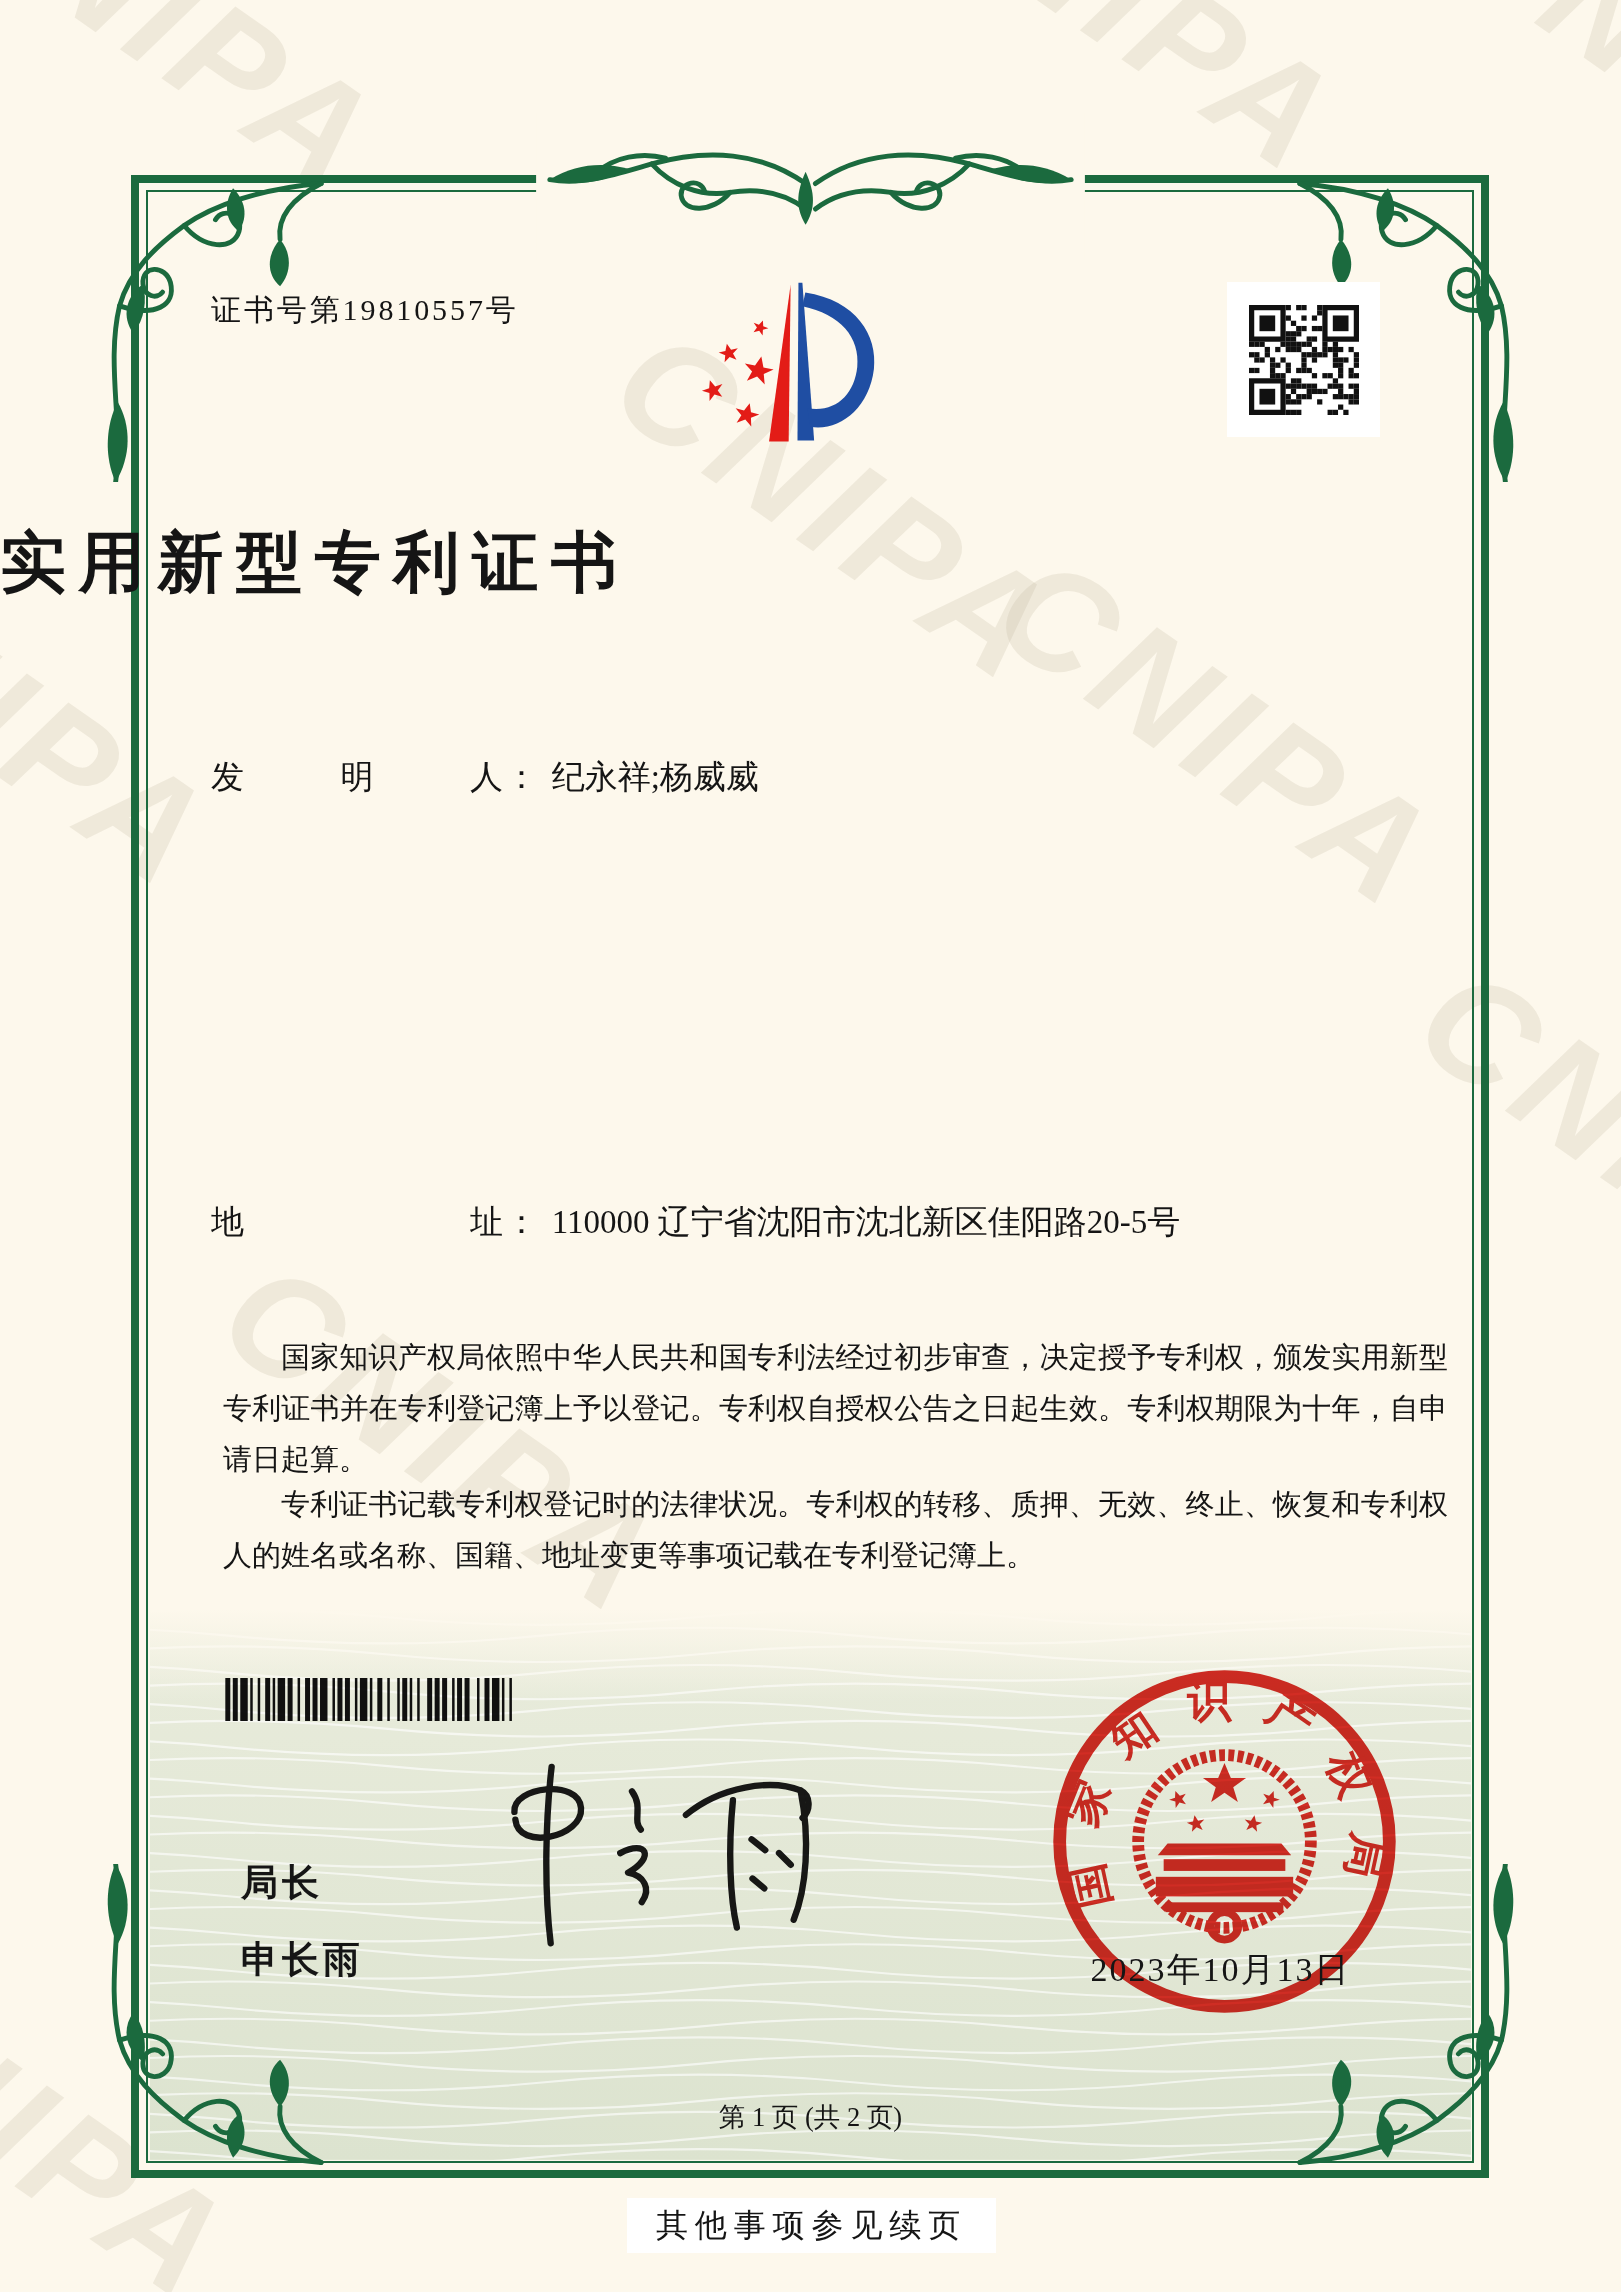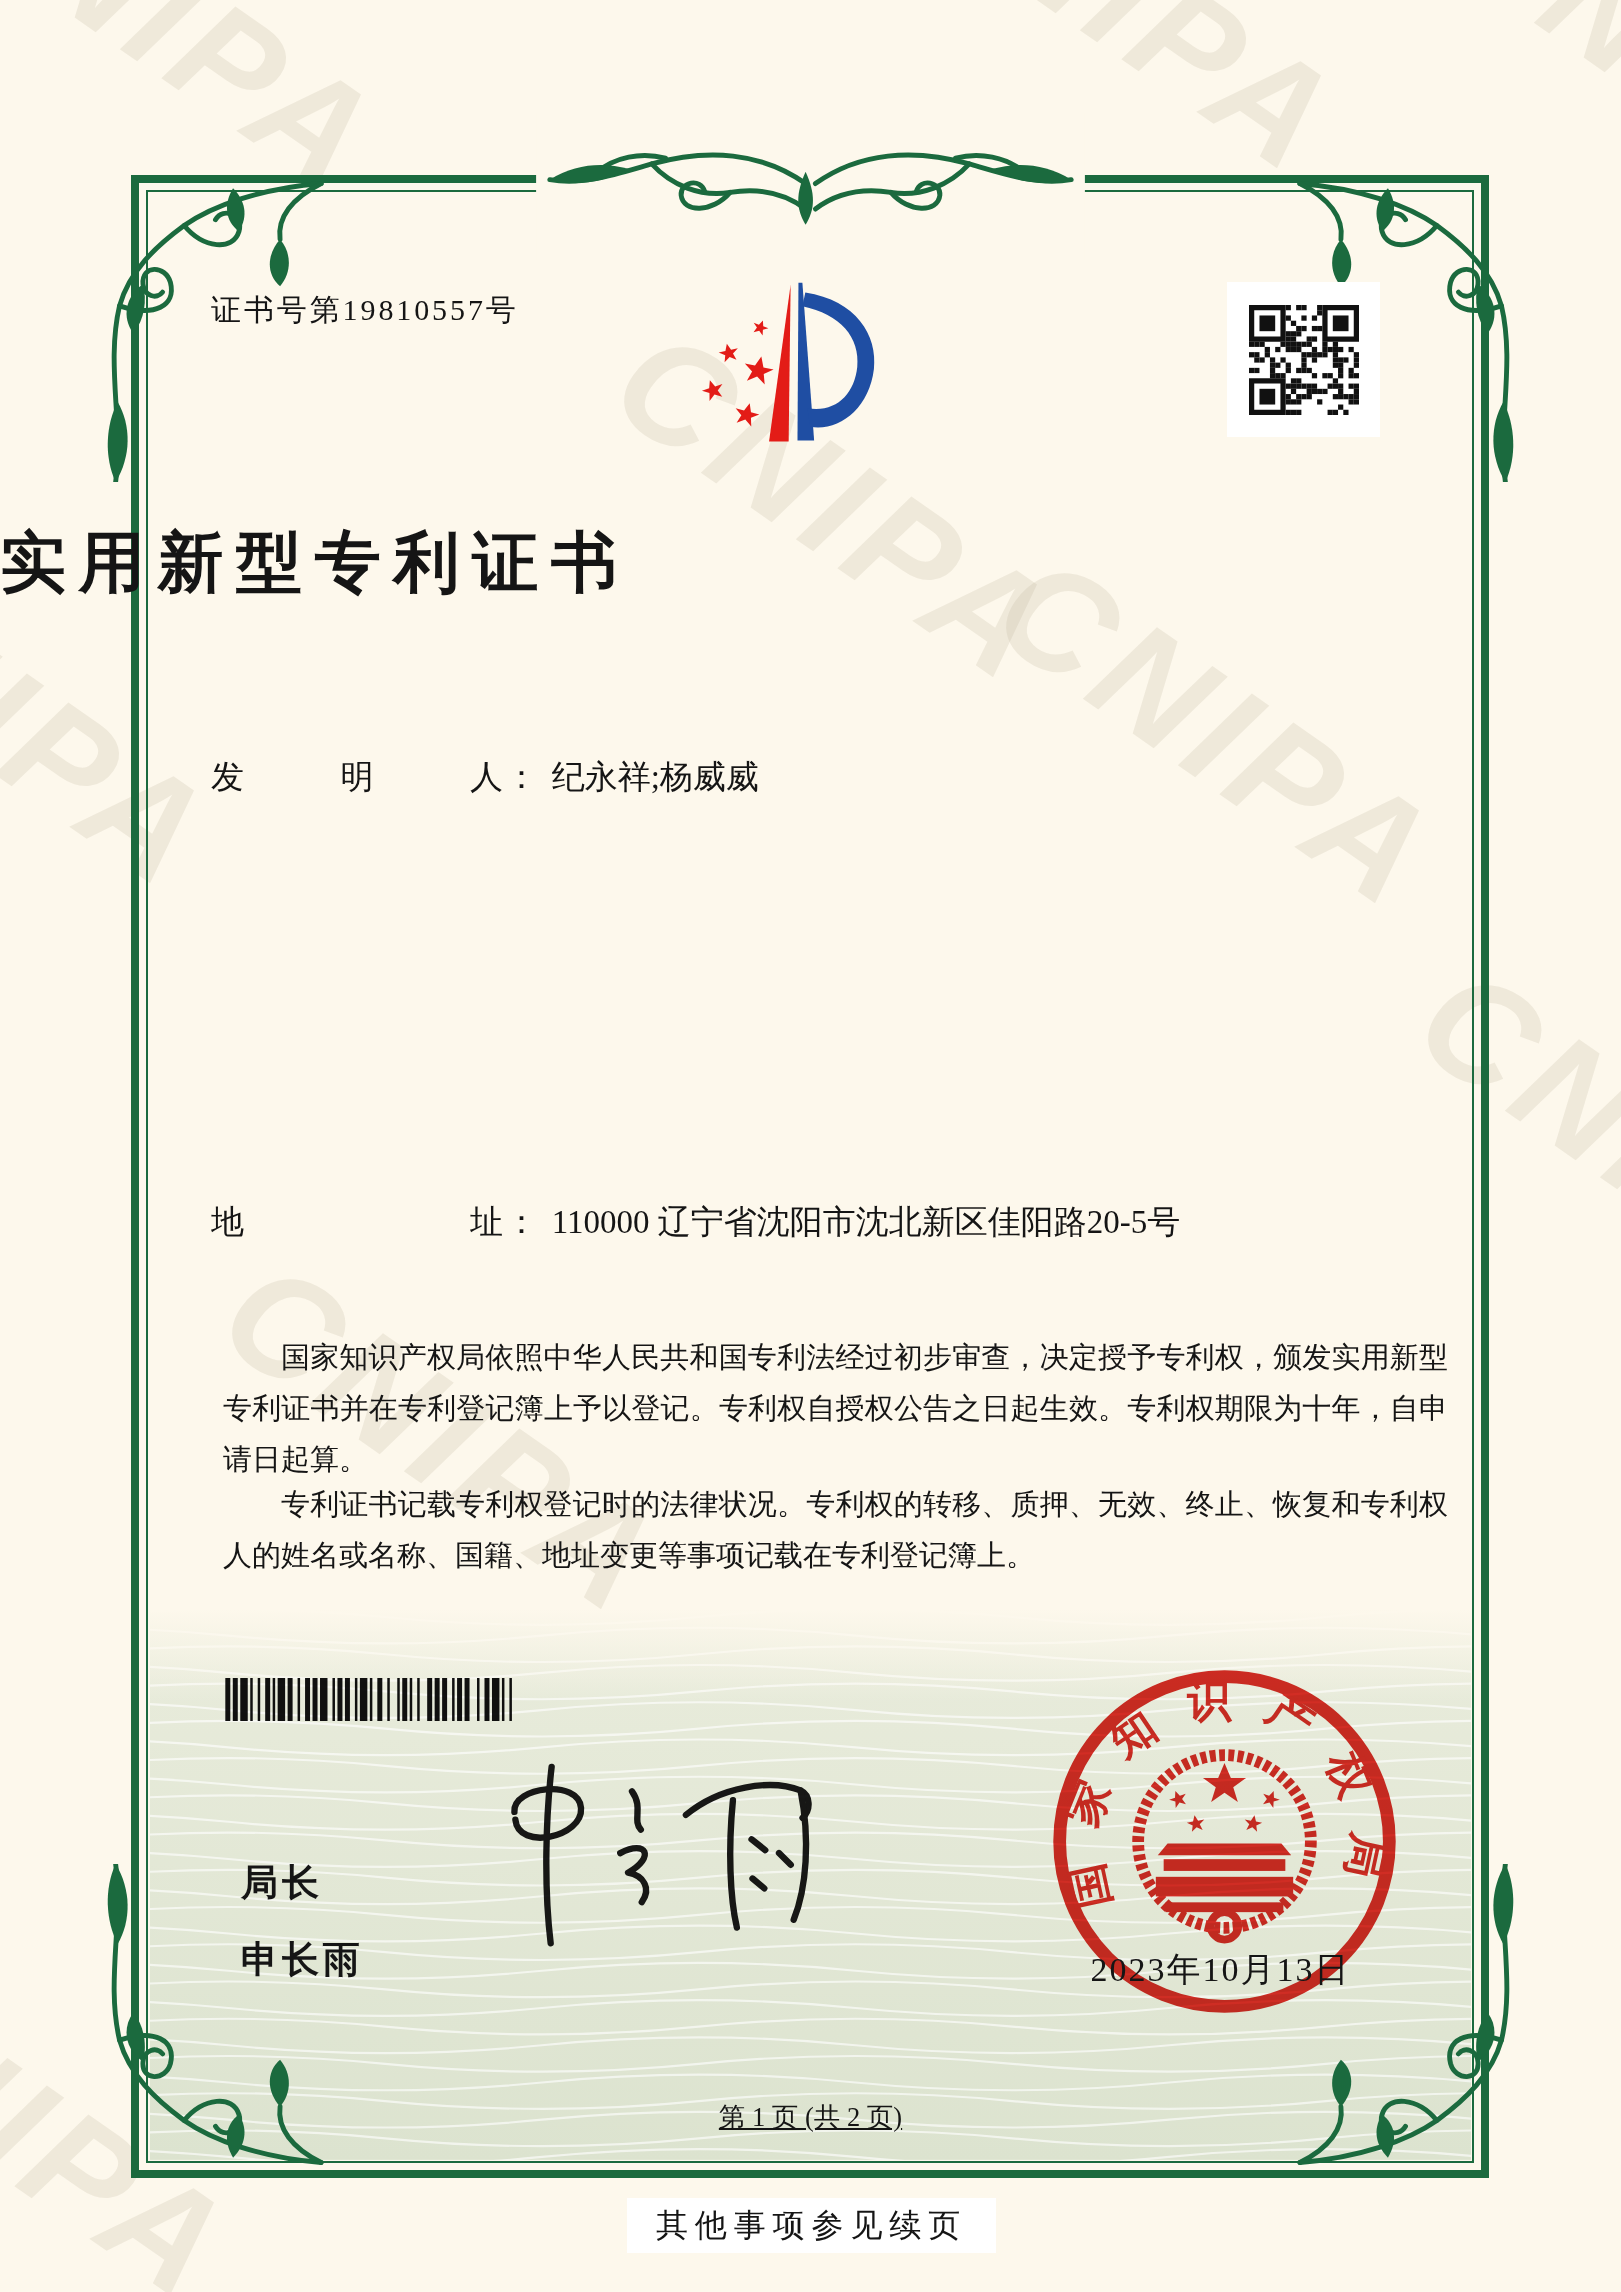--- a/index.html
+++ b/index.html
@@ -41,21 +41,21 @@
 
   .barcode{position:absolute;left:225px;top:1678px;mix-blend-mode:multiply;}
   .officer{position:absolute;left:241px;font-family:"Liberation Sans","DejaVu Sans",sans-serif;
            font-weight:bold;font-size:37px;letter-spacing:3.9px;margin-top:37px;}
   .sig{position:absolute;left:485px;top:1759px;mix-blend-mode:multiply;}
 
   .seal{position:absolute;left:1042px;top:1659px;mix-blend-mode:multiply;opacity:.95;}
   .sealdate{position:absolute;left:1057px;top:1947px;width:327px;text-align:center;
             font-size:34px;letter-spacing:2px;}
 
-  .pagenum{position:absolute;left:0;top:2099px;width:1621px;text-align:center;font-size:26.5px;text-decoration:underline;}
+  .pagenum{position:absolute;left:0;top:2099px;width:1621px;text-align:center;font-size:26.5px;}
   .footnote{position:absolute;left:627px;top:2198px;width:369px;height:55px;background:#ffffff;
             display:flex;align-items:center;justify-content:center;font-size:32px;letter-spacing:6.9px;}
 
   .orn{position:absolute;}
   .orn.tl{left:86px;top:159px;transform:scaleY(-1);}
   .orn.tr{left:1280px;top:159px;transform:scale(-1,-1);}
   .orn.bl{left:86px;top:1864px;}
   .orn.br{left:1280px;top:1864px;transform:scaleX(-1);}
   .toporn{position:absolute;left:536px;top:113px;}
 </style>

